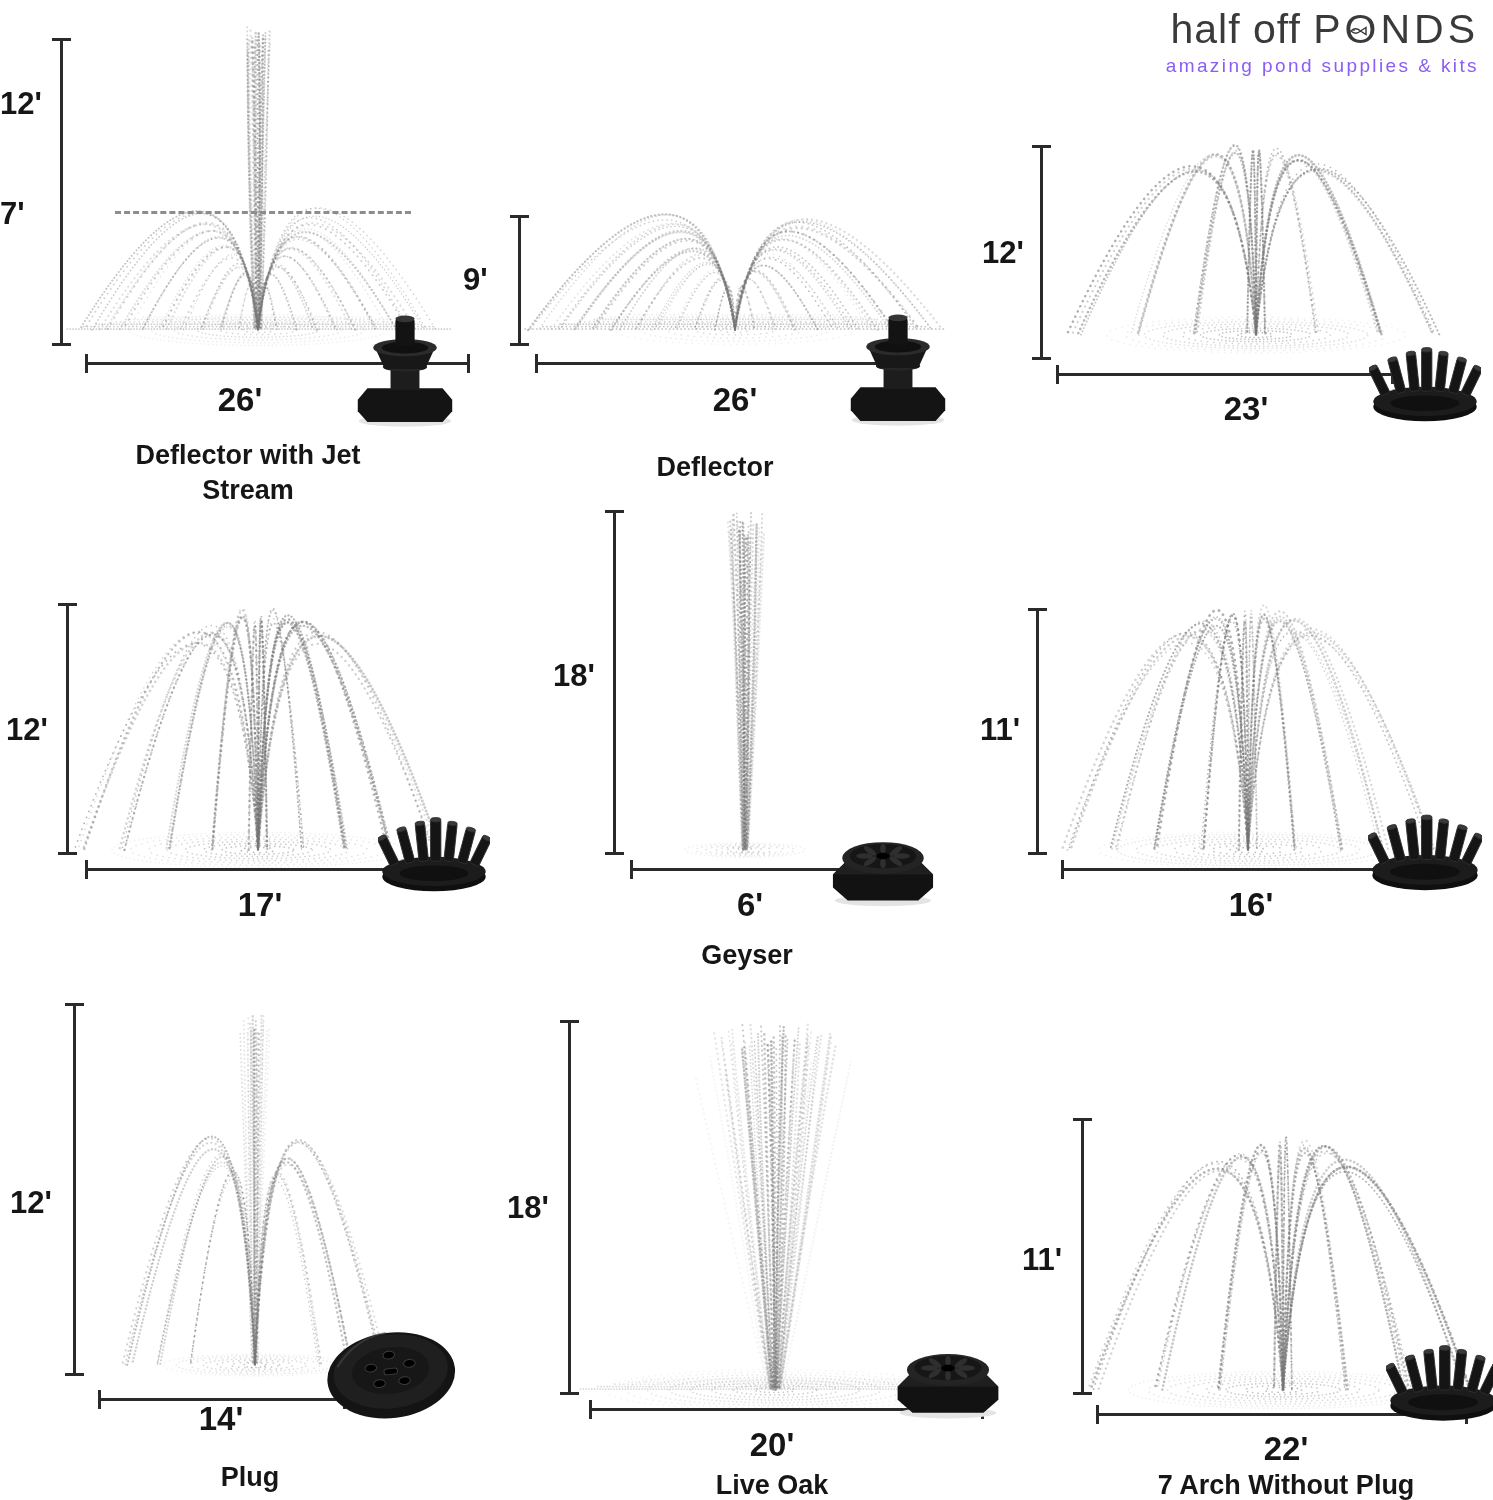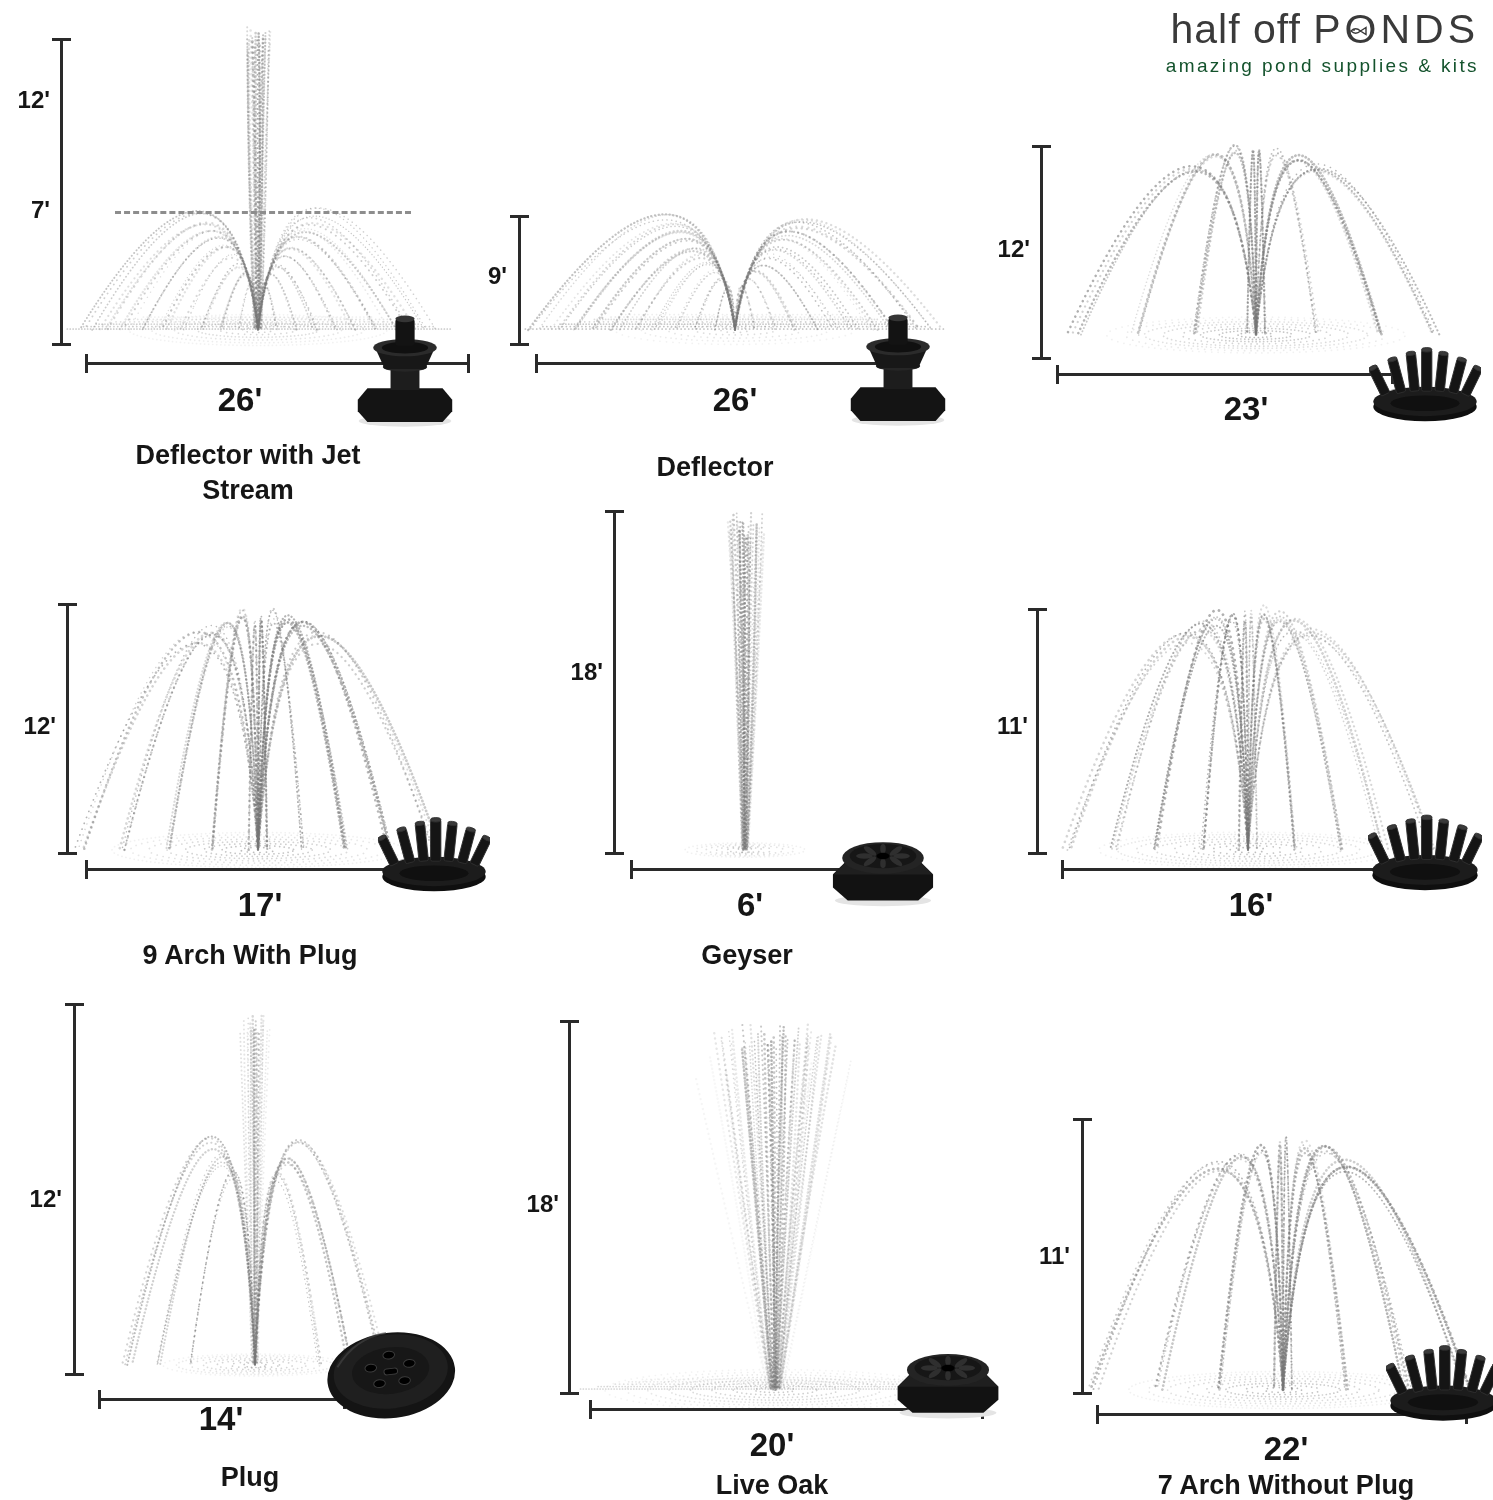--- a/index.html
+++ b/index.html
@@ -6,31 +6,31 @@
   html,body{width:1493px;height:1500px}
   body{background:#fff;position:relative;font-family:"Liberation Sans",sans-serif;overflow:hidden;color:#161616}
   .panel{position:absolute}
   svg.spray{position:absolute;left:0;top:0;width:100%;height:100%;overflow:visible}
   .vline{position:absolute;width:3px;background:#2a2a2a}
   .vline::before,.vline::after{content:"";position:absolute;left:-8px;width:19px;height:3px;background:#2a2a2a}
   .vline::before{top:0}.vline::after{bottom:0}
   .hline{position:absolute;height:3px;background:#2a2a2a}
   .hline::before,.hline::after{content:"";position:absolute;top:-8px;width:3px;height:19px;background:#2a2a2a}
   .hline::before{left:0}.hline::after{right:0}
-  .vlabel{position:absolute;font-size:24px;font-weight:bold;text-align:right}
+  .vlabel{position:absolute;font-size:31px;font-weight:bold;}
   .wlabel{position:absolute;font-size:33px;font-weight:bold;text-align:center}
   .pname{position:absolute;font-size:27px;font-weight:bold;text-align:center;line-height:1.3}
   .dash{position:absolute;border-top:3px dashed #8d8d8d}
   .nozzle{position:absolute}
   .nozzle svg{width:100%;height:100%;display:block}
   .brand{position:absolute;top:6px;right:14px;width:346px;text-align:right;color:#3a3a3a}
   .brand-line{font-size:41px;font-weight:300;letter-spacing:1px;white-space:nowrap}
   .brand-name{letter-spacing:4px;position:relative;display:inline-block}
   .fish{position:absolute;left:36px;top:19px;width:19px;height:12px}
-  .tagline{font-size:19px;font-weight:300;letter-spacing:2.4px;margin-top:2px;white-space:nowrap;color:#14532d}
+  .tagline{font-size:19px;font-weight:300;letter-spacing:2.4px;margin-top:2px;white-space:nowrap;color:#8b5cf6}
 </style>
 </head>
 <body>
 
 <div class="brand">
   <div class="brand-line">
     <span>half off</span>
     <span class="brand-name"><span>PONDS</span><svg class="fish" viewBox="0 0 19 12">
           <path d="M2 6 Q6.5 1.5 11.5 6 Q6.5 10.5 2 6 Z M11.5 6 L17 2.5 L17 9.5 Z" fill="none" stroke="#3a3a3a" stroke-width="1.4"></path>
           <circle cx="5" cy="5" r="0.9" fill="#3a3a3a"></circle>
@@ -414,21 +414,20 @@
             <ellipse cx="98.5" cy="40" rx="5.5" ry="2.4" fill="#3a3a3a"></ellipse>
           </g>
           <g transform="rotate(26 112 80)">
             <rect x="107" y="48" width="11" height="34" rx="2"></rect>
             <ellipse cx="112.5" cy="48" rx="5.5" ry="2.4" fill="#3a3a3a"></ellipse>
           </g>
         </g>
         <ellipse cx="65" cy="92" rx="40" ry="9" fill="#101010"></ellipse>
       </svg>
     </div>
-  <div class="pname" style="left:80px;top:448px;width:340px">9 Arch With Plug</div>
 </div>
 
 <div class="panel" style="left:497px;top:490px;width:497px;height:470px">
   <svg class="spray">
       <path d="M 245.0 360 Q 239.2 199.8 231.9 39.6" fill="none" stroke="#777" stroke-width="1.51" opacity="0.20" stroke-linecap="round" stroke-dasharray="0.1 3.9" stroke-dashoffset="6.6"></path>
       <path d="M 245.2 360 Q 241.9 195.2 230.8 30.3" fill="none" stroke="#777" stroke-width="2.52" opacity="0.16" stroke-linecap="round" stroke-dasharray="0.1 4.6" stroke-dashoffset="1.2"></path>
       <path d="M 245.4 360 Q 238.2 193.3 235.4 26.6" fill="none" stroke="#777" stroke-width="2.07" opacity="0.29" stroke-linecap="round" stroke-dasharray="0.1 4.2" stroke-dashoffset="0.8"></path>
       <path d="M 245.6 360 Q 242.9 200.6 232.6 41.2" fill="none" stroke="#777" stroke-width="2.31" opacity="0.19" stroke-linecap="round" stroke-dasharray="0.1 4.9" stroke-dashoffset="8.2"></path>
       <path d="M 245.8 360 Q 241.9 195.6 233.2 31.2" fill="none" stroke="#777" stroke-width="2.29" opacity="0.33" stroke-linecap="round" stroke-dasharray="0.1 4.2" stroke-dashoffset="2.6"></path>
       <path d="M 246.0 360 Q 244.5 192.5 236.5 24.9" fill="none" stroke="#777" stroke-width="2.45" opacity="0.40" stroke-linecap="round" stroke-dasharray="0.1 4.9" stroke-dashoffset="5.0"></path>

